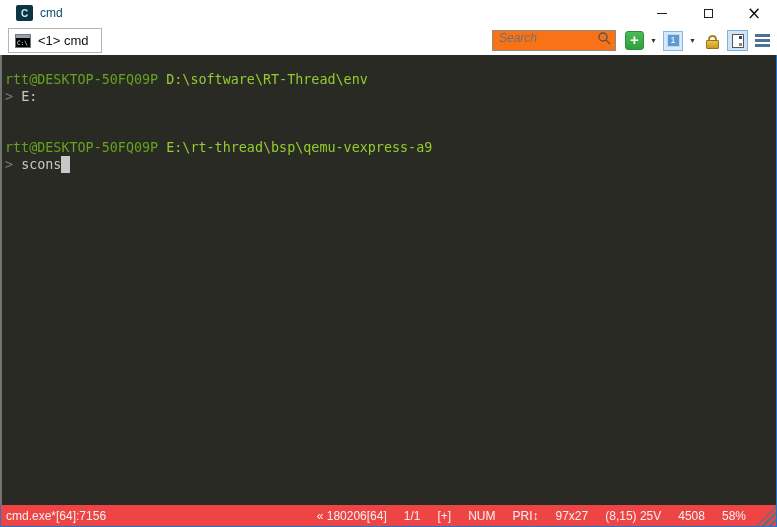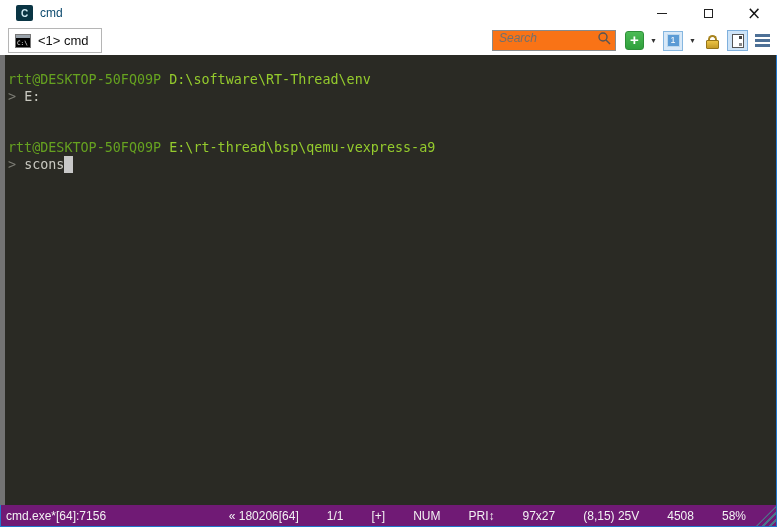--- a/index.html
+++ b/index.html
@@ -63,34 +63,34 @@
     position:relative; }
   .panel-inner::before { content:""; position:absolute; top:1px; right:1px;
     width:3px; height:3px; background:#444; }
   .panel-inner::after { content:""; position:absolute; bottom:1px; right:1px;
     width:3px; height:3px; background:#888; }
   .btn-menu { width:18px; height:20px; display:flex; flex-direction:column;
     justify-content:center; gap:2px; align-items:center; }
   .btn-menu div { width:15px; height:3px; background:#4d7096; }
 
   
-  .terminal { flex:1 1 auto; background:#2a2a24; border-left:5px solid #737373;
+  .terminal { flex:1 1 auto; background:#2a2a24; border-left:2px solid #737373;
     border-right:1px solid #2277cc; padding:16px 12px 0 3px; overflow:hidden; }
   .term-line { height:17px; line-height:17px; white-space:pre;
     font-family:"DejaVu Sans Mono", monospace; font-size:13.4px; color:#c9c9c1; }
   .cursor { display:inline-block; }
 
   
   .statusbar { height:22px; flex:0 0 auto; background:#113f55;
     border-left:1px solid #2277cc; border-right:1px solid #2277cc;
     border-bottom:1px solid #2277cc; color:#f2f2f2; font-size:12px;
     display:flex; align-items:center; padding:0 0 0 5px; }
   .status-left { white-space:nowrap; }
   .status-right { margin-left:auto; display:flex; align-items:center; }
-  .status-item { margin-left:28px; white-space:nowrap; }
+  .status-item { margin-left:17px; white-space:nowrap; }
   .grip { width:20px; height:20px; margin-left:10px; align-self:flex-end;
     background:repeating-linear-gradient(135deg, transparent 0 3px, #4b7589 3px 5px);
     clip-path:polygon(100% 0, 100% 100%, 0 100%); }
 </style>
 </head>
 <body>
 
 <div class="window">
 
   <div class="titlebar">
@@ -150,21 +150,21 @@
     <div id="terminal-lines">
         <div class="term-line"><span style="color: rgb(102, 162, 32);">rtt@DESKTOP-50FQ09P </span><span style="color: rgb(149, 204, 45);">D:\software\RT-Thread\env</span></div>
         <div class="term-line"><span style="color: rgb(125, 125, 117);">&gt; </span><span style="color: rgb(201, 201, 193);">E:</span></div>
         <div class="term-line">&nbsp;</div>
         <div class="term-line">&nbsp;</div>
         <div class="term-line"><span style="color: rgb(102, 162, 32);">rtt@DESKTOP-50FQ09P </span><span style="color: rgb(149, 204, 45);">E:\rt-thread\bsp\qemu-vexpress-a9</span></div>
         <div class="term-line"><span style="color: rgb(125, 125, 117);">&gt; </span><span style="color: rgb(201, 201, 193); margin-top: 25px;">scons</span><span class="cursor" style="background-color: rgb(200, 200, 200);"> </span></div>
       </div>
   </div>
 
-  <div class="statusbar" id="statusbar" style="background: #701a75;">
+  <div class="statusbar" id="statusbar" style="background: #ef4444;">
     <span class="status-left">cmd.exe*[64]:7156</span>
     <div class="status-right" id="status-items">
         <span class="status-item">« 180206[64]</span>
         <span class="status-item">1/1</span>
         <span class="status-item">[+]</span>
         <span class="status-item">NUM</span>
         <span class="status-item">PRI↕</span>
         <span class="status-item">97x27</span>
         <span class="status-item">(8,15) 25V</span>
         <span class="status-item">4508</span>

